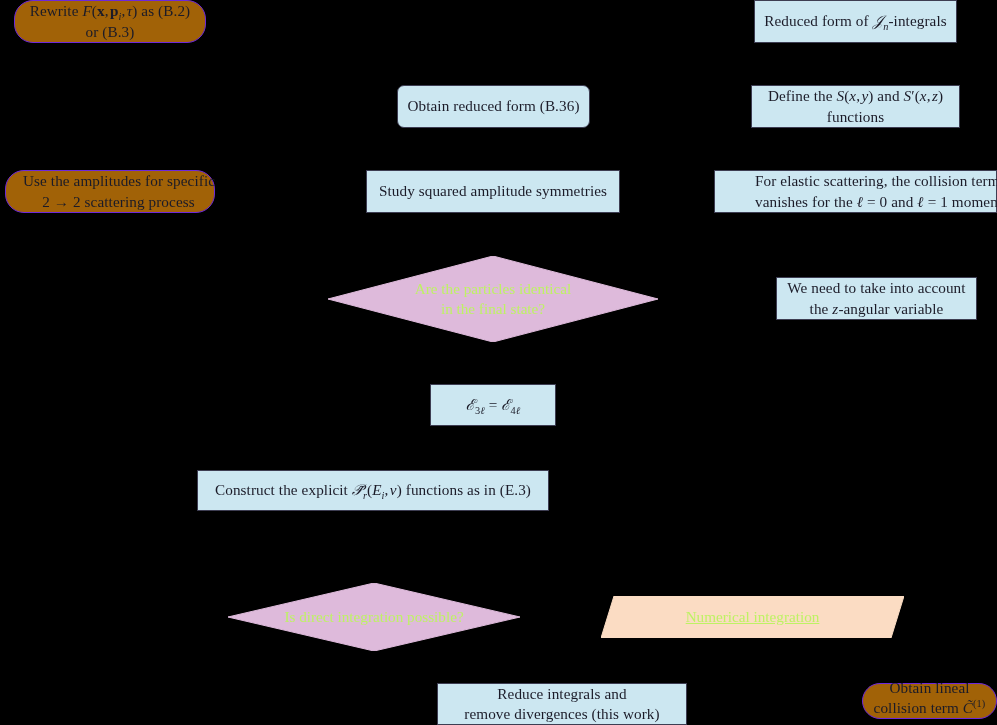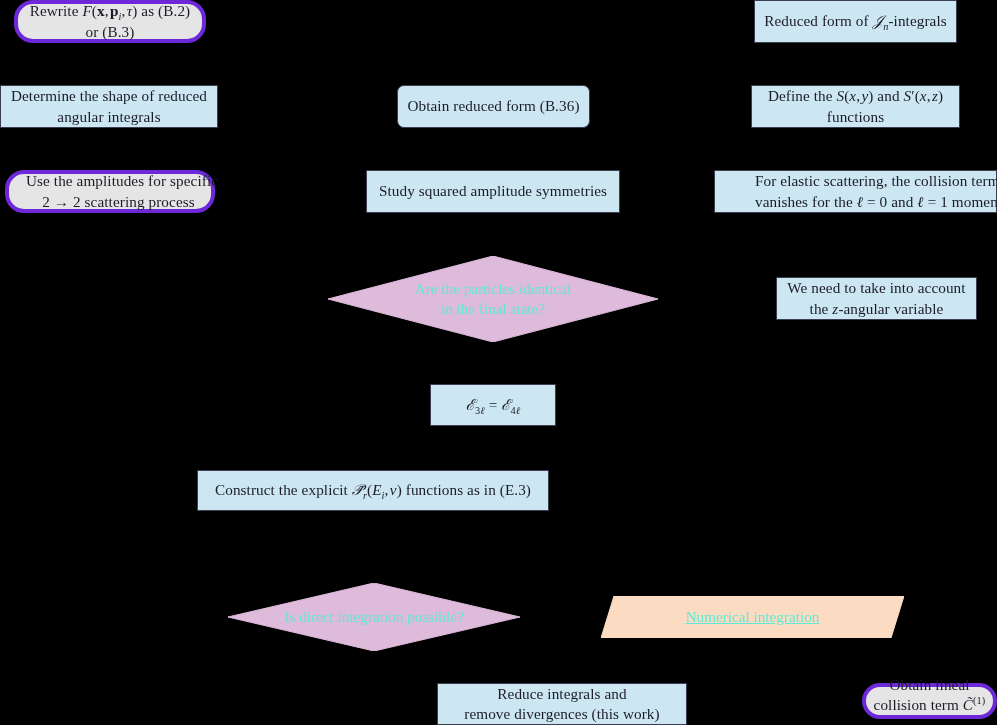--- a/index.html
+++ b/index.html
@@ -31,32 +31,32 @@
   .node .txt {
     display: block;
     width: 100%;
     padding: 0 6px;
   }
   .rect {
     background: #cce7f1;
     border: 1px solid #3d3d52;
   }
   .rect.yellow {
-    background: #e5e5e5;
-    border: 4px solid #6d28d9;
+    background: #a16207;
+    border: 1px solid #6d28d9;
     border-radius: 19px;
   }
   .diamond, .parallelogram {
     position: absolute;
     box-sizing: border-box;
     display: flex;
     align-items: center;
     justify-content: center;
     text-align: center;
-    color: #5eead4;
+    color: #bef264;
     font-size: 15.2px;
     line-height: 1.32;
     white-space: nowrap;
   }
   .diamond > svg, .parallelogram > svg {
     position: absolute;
     left: 0; top: 0;
   }
   .diamond .txt, .parallelogram .txt {
     position: relative;
@@ -80,25 +80,20 @@
     </span>
   </div>
 
 
   <div class="node rect" style="left:754px; top:0px; width:203px; height:43px;">
     <span class="txt">
       Reduced form of <span class="cal">𝒥</span><sub class="mathit">n</sub>-integrals
     </span>
   </div>
 
-  <div class="node rect" style="left:0px; top:85px; width:218px; height:43px;">
-    <span class="txt">
-      Determine the shape of reduced<br>angular integrals
-    </span>
-  </div>
 
   <div class="node rect" style="left:397px; top:85px; width:193px; height:43px;border-radius:7px;">
     <span class="txt">
       Obtain reduced form (B.36)
     </span>
   </div>
 
   <div class="node rect" style="left:751px; top:85px; width:209px; height:43px;">
     <span class="txt">
       Define the <span class="mathit">S</span>(<span class="mathit">x</span>, <span class="mathit">y</span>) and <span class="mathit">S</span>′(<span class="mathit">x</span>, <span class="mathit">z</span>)<br>functions

